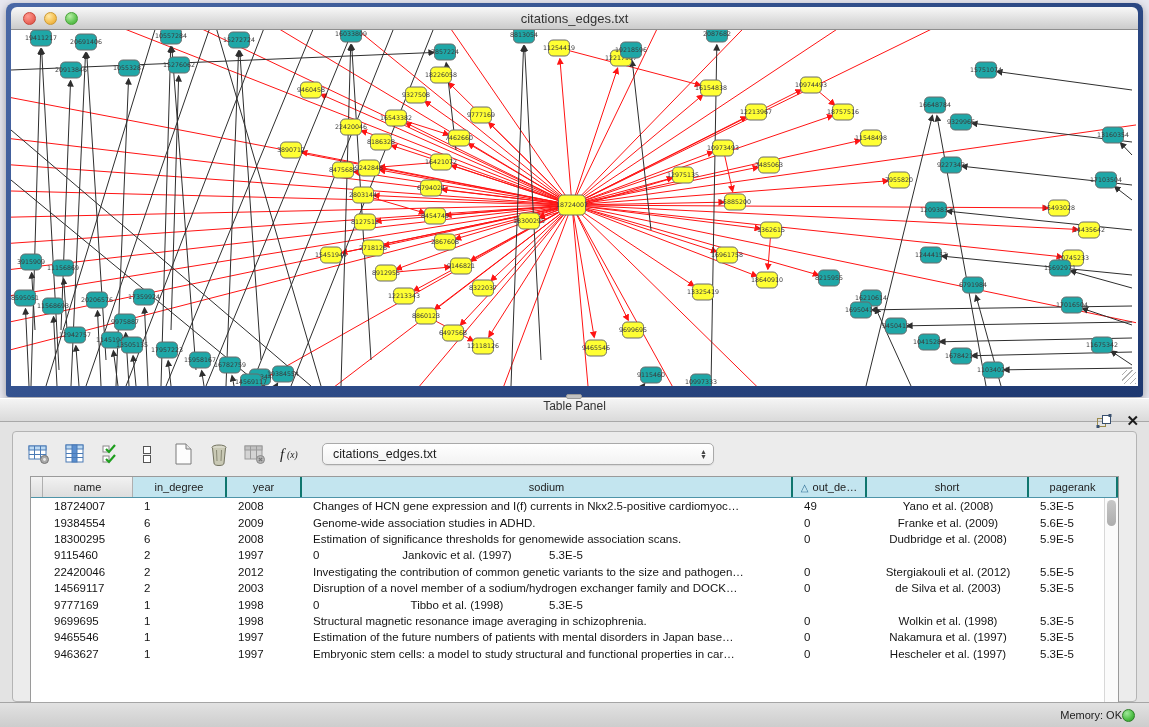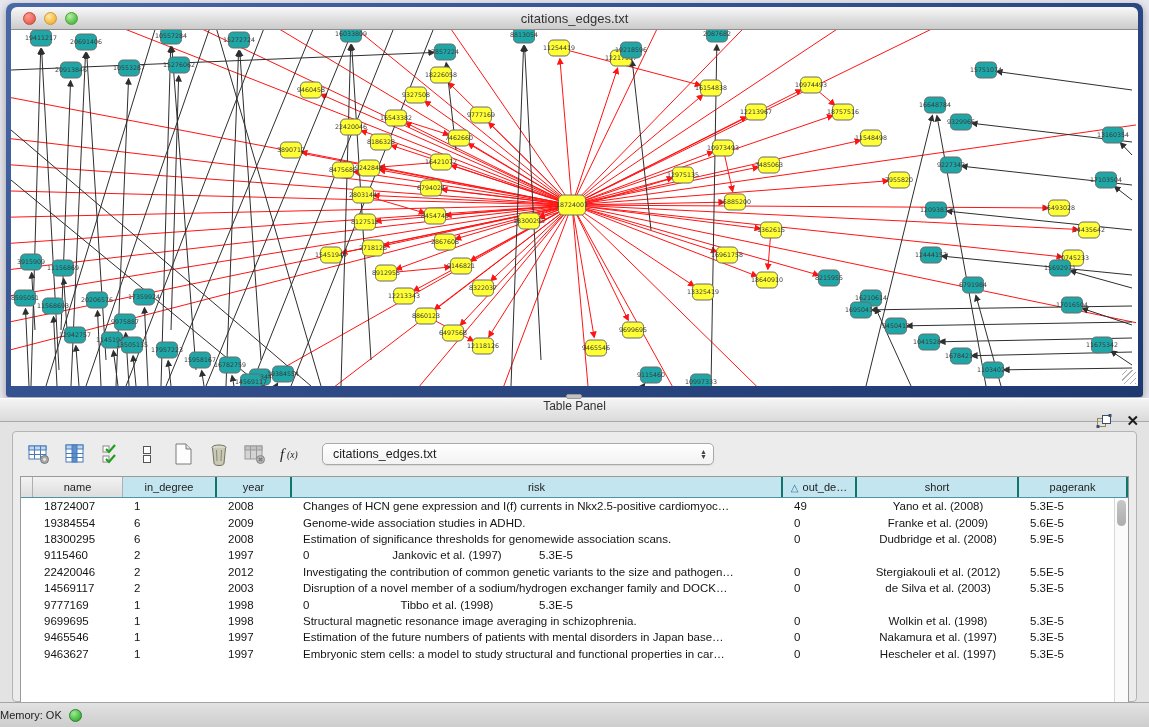--- a/index.html
+++ b/index.html
@@ -43,21 +43,21 @@
     height:100%; padding:10px 3px 0; position:relative; }
 
   .toolbar { display:flex; align-items:center; gap:10px; padding:0 0 10px 10px; }
   .tool-btn { width:26px; height:24px; display:flex; align-items:center; justify-content:center; }
   .table-select { width:392px; height:22px; margin-left:8px; background:linear-gradient(#FFFFFF,#F2F2F2);
     border:1px solid #A9A9A9; border-radius:5px; display:flex; align-items:center;
     padding:0 6px 0 10px; font-size:12.5px; color:#1d1d1d; box-shadow:0 1px 1px rgba(0,0,0,.08); }
   .select-arrows { margin-left:auto; display:flex; flex-direction:column; line-height:5px;
     font-size:7px; color:#444; text-align:center; }
 
-  .table-wrap { position:relative; margin:0 4px; border:1px solid #9A9A9A; background:#fff;
+  .table-wrap { position:relative; margin:0 14px; border:1px solid #9A9A9A; background:#fff;
     height:230px; overflow:hidden; }
   .thead { display:flex; height:21px; border-bottom:1px solid #4E94A8; }
   .th { background:#C3E5EF; border-right:2px solid #0f766e; font-size:11px; color:#222;
     display:flex; align-items:center; justify-content:center; overflow:hidden; white-space:nowrap; }
   .th.grey { background:linear-gradient(#F2F2F2,#DDDDDD); border-right:1px solid #AFAFAF; }
   .sort-tri { color:#2F6F96; font-size:10px; margin-right:4px; }
   .tbody { position:absolute; top:21px; left:0; right:14px; bottom:0; overflow:hidden; }
   .tr { display:flex; height:16.4px; align-items:center; }
   .td { font-size:11.5px; color:#141414; white-space:nowrap; overflow:hidden; padding-left:11px; }
   .td.center { text-align:center; padding-left:0; }
@@ -78,21 +78,21 @@
   .seg-control { display:flex; border:1px solid #8F8F8F; border-radius:5px; overflow:hidden;
     background:#FDFDFD; box-shadow:0 1px 1px rgba(0,0,0,.15); }
   .seg { font-size:12px; color:#1c1c1c; padding:3px 14px 4px; border-right:1px solid #C4C4C4; }
   .seg:last-child { border-right:none; }
   .seg.selected { background:linear-gradient(#9C9C9C,#747474); color:#F2F2F2;
     text-shadow:0 -1px 0 rgba(0,0,0,.25); border-right:1px solid #6F6F6F; }
 
   
   .status-bar { position:absolute; left:0; bottom:0; width:1149px; height:25px;
     background:linear-gradient(#E2E2E2,#CDCDCD); border-top:1px solid #A5A5A5;
-    display:flex; align-items:center; justify-content:flex-start; padding-right:14px; gap:7px; }
+    display:flex; align-items:center; justify-content:flex-end; padding-right:14px; }
   .status-label { font-size:11px; color:#222; }
   .status-dot { width:13px; height:13px; border-radius:50%;
     background:radial-gradient(circle at 35% 30%,#9FE89A,#4DBE45 60%,#2E9328); border:1px solid #2B7F26; }
 </style>
 </head>
 <body>
 
 <div class="net-window">
   <div class="titlebar">
     <div class="lights">
@@ -764,21 +764,21 @@
             <div class="th c1 grey">
               <span>name</span>
             </div>
             <div class="th c2">
               <span>in_degree</span>
             </div>
             <div class="th c3">
               <span>year</span>
             </div>
             <div class="th c4">
-              <span>risk</span>
+              <span>sodium</span>
             </div>
             <div class="th c5">
               <span class="sort-tri">△</span>
               <span>out_de…</span>
             </div>
             <div class="th c6">
               <span>short</span>
             </div>
             <div class="th c7">
               <span>pagerank</span>

